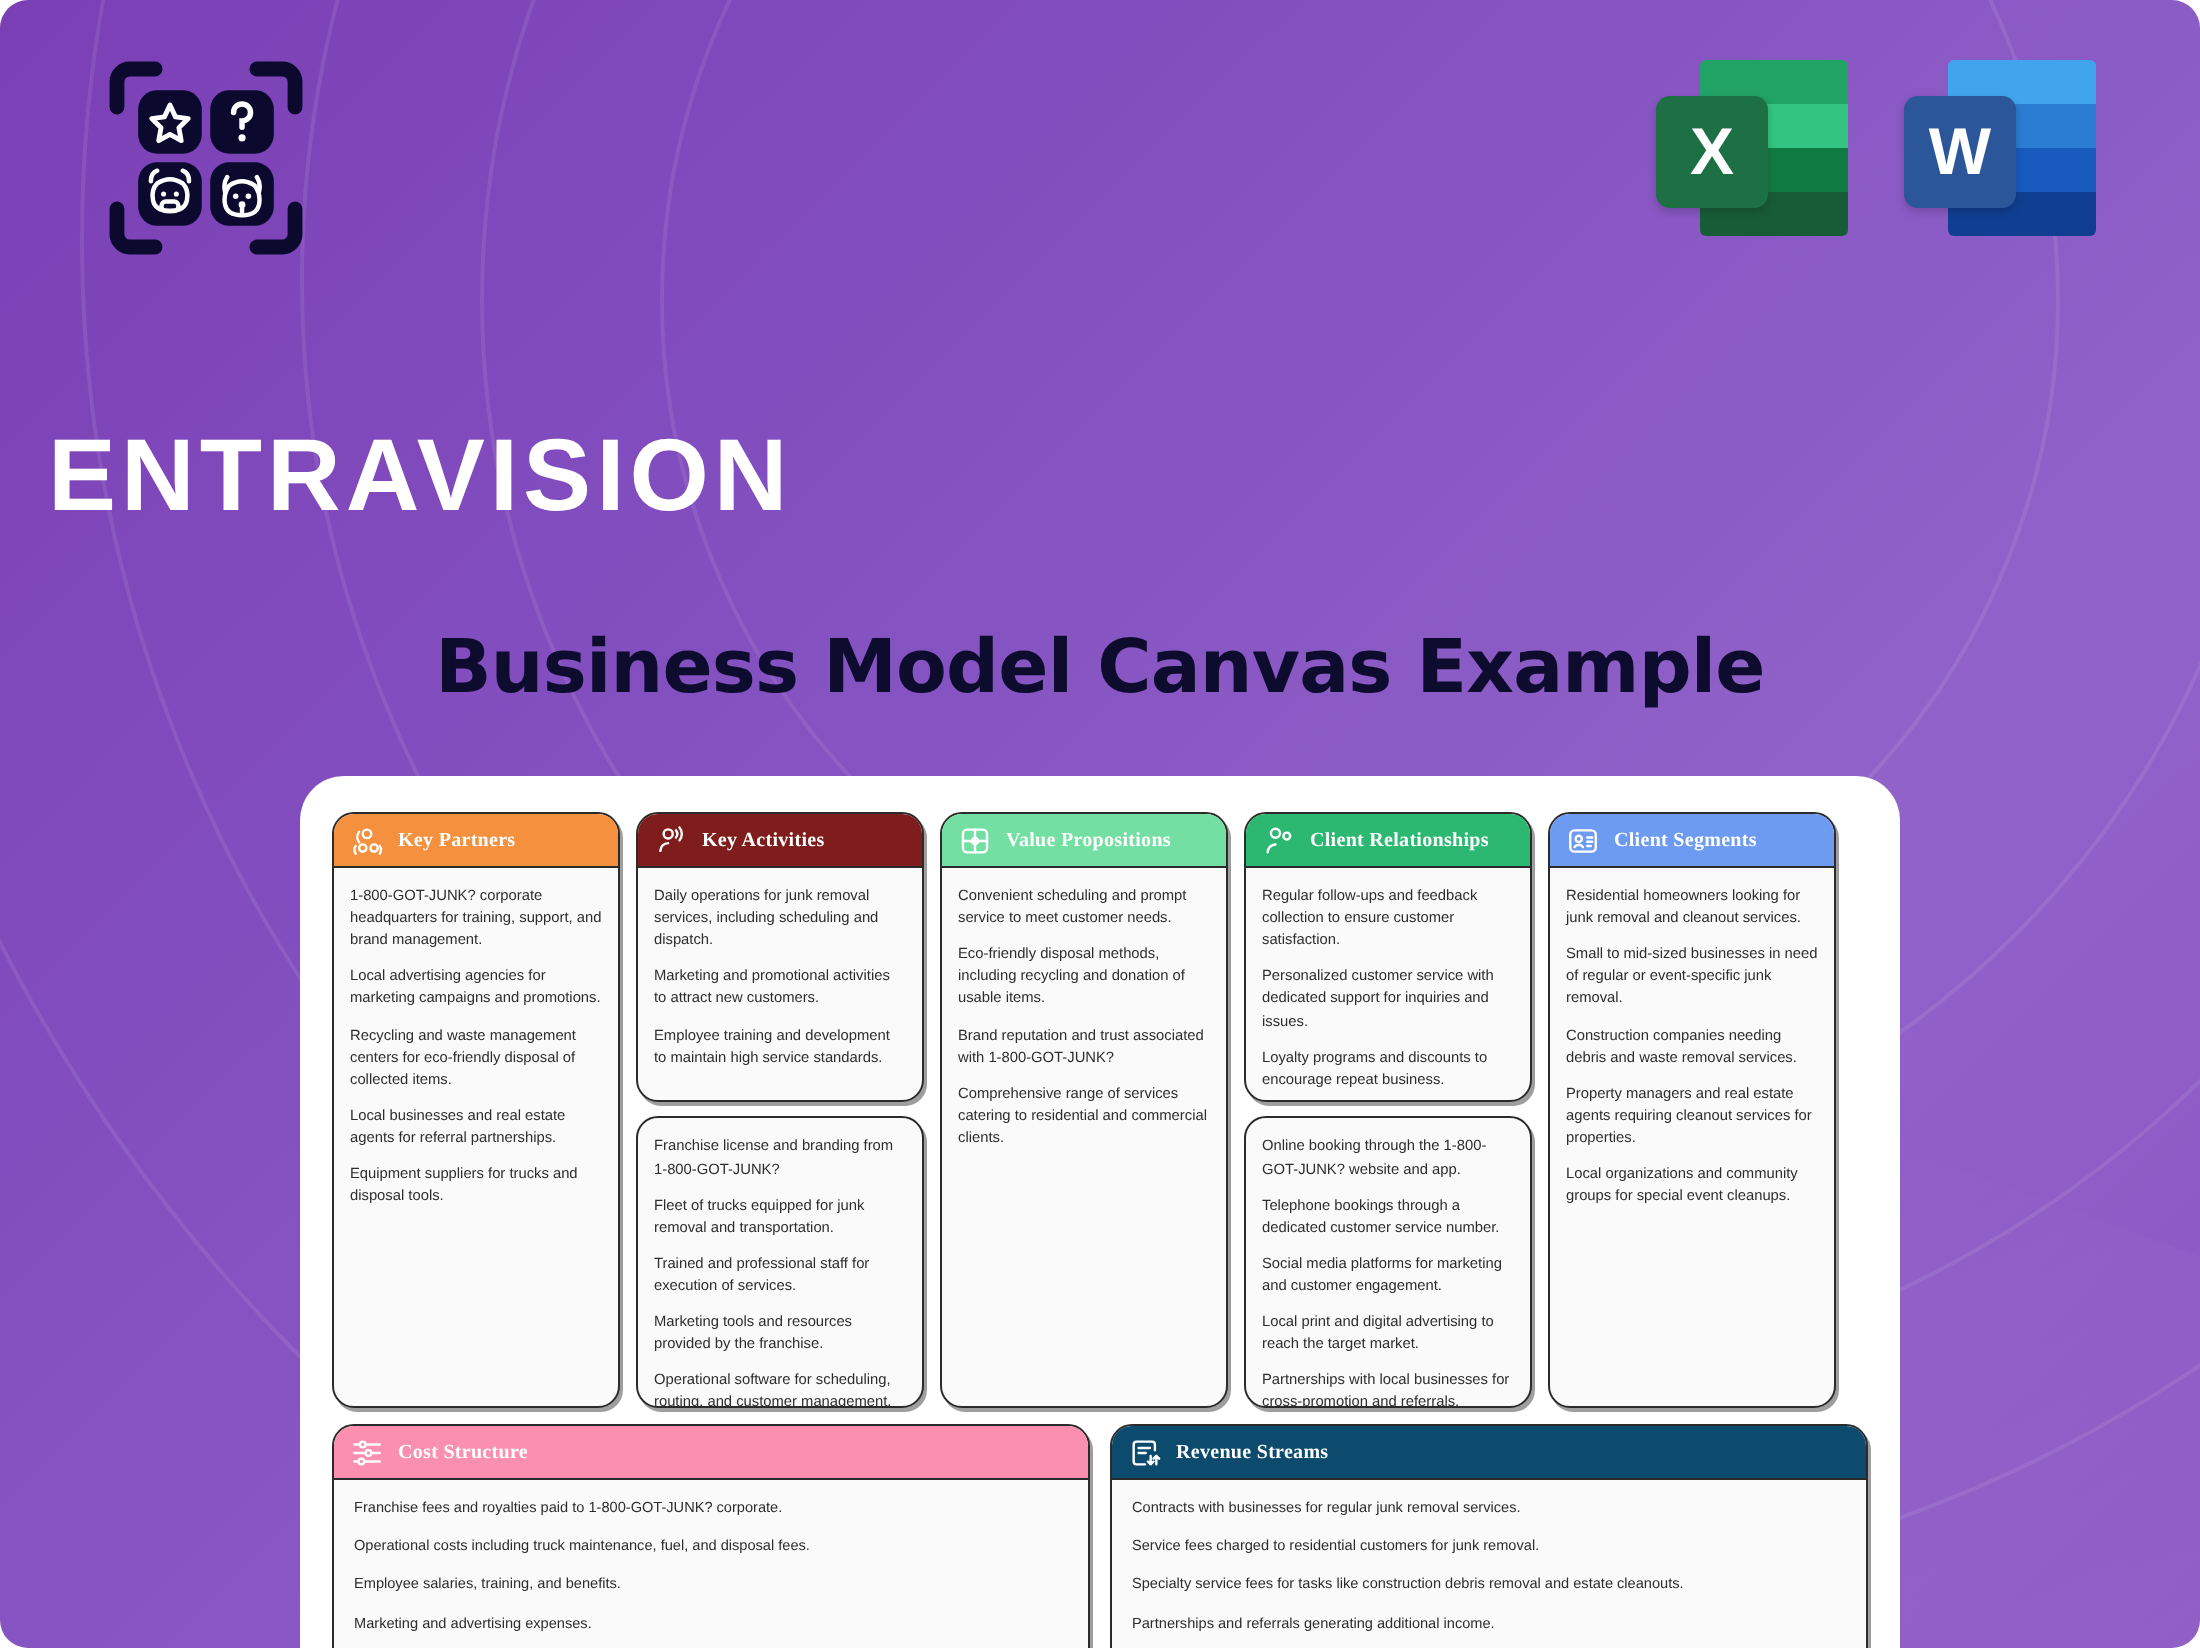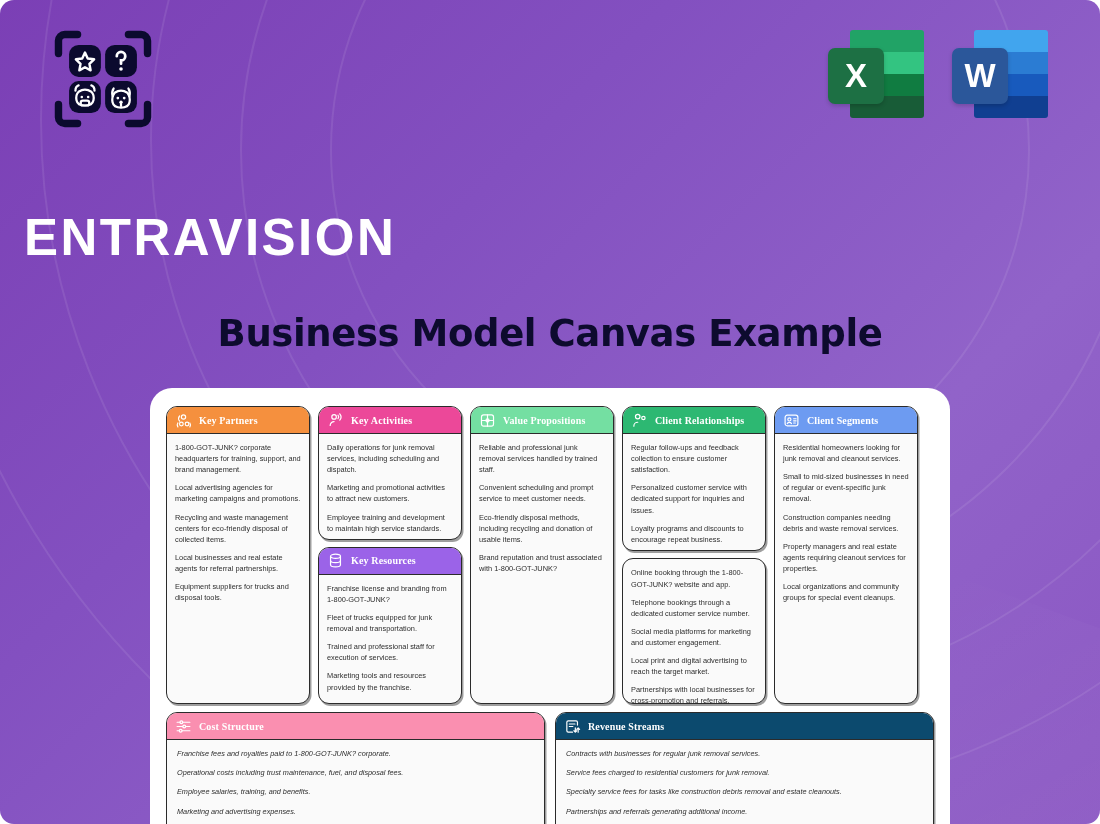--- a/index.html
+++ b/index.html
@@ -164,21 +164,21 @@
   .col.w1 .bullet { font-size: 7.4px; line-height: 1.5; }
 
   .bottom-row {
     display: flex;
     gap: 10px;
     margin-top: 8px;
     height: 152px;
   }
   .bottom-row .card { flex: 1 1 0; }
   .bottom-row .card-body { gap: 9px; padding: 9px 10px; }
-  .bottom-row .bullet { font-size: 7.3px; line-height: 1.4; font-style: italic; }
+  .bottom-row .bullet { font-size: 7.3px; line-height: 1.4; }
 </style>
 </head>
 <body>
 
 <div id="stage">
 
   <div class="arcs">
     <div class="arc a1"></div>
     <div class="arc a2"></div>
     <div class="arc a3"></div>
@@ -268,49 +268,39 @@
             <div class="bullet">Local advertising agencies for marketing campaigns and promotions.</div>
             <div class="bullet">Recycling and waste management centers for eco-friendly disposal of collected items.</div>
             <div class="bullet">Local businesses and real estate agents for referral partnerships.</div>
             <div class="bullet">Equipment suppliers for trucks and disposal tools.</div>
           </div>
         </div>
       </div>
 
       <div class="col w1">
         <div class="card" style="height:155px">
-          <div class="card-head" style="background:#ec4899">
+          <div class="card-head" style="background:#7f1d1d">
             <span class="hicon">
               <svg viewBox="0 0 24 24" fill="none" stroke="#fff" stroke-width="1.7" stroke-linecap="round" stroke-linejoin="round">
                 <circle cx="10" cy="7" r="3.2"></circle>
                   <path d="M4.5 19 a5.5 5.5 0 0 1 5.5-5.5"></path>
                 <path d="M15.5 4.5 a4 4 0 0 1 0 5"></path>
                   <path d="M18 2.5 a7 7 0 0 1 0 9"></path>
               </svg>
             </span>
             <span class="card-title">Key Activities</span>
           </div>
           <div class="card-body">
             <div class="bullet">Daily operations for junk removal services, including scheduling and dispatch.</div>
             <div class="bullet">Marketing and promotional activities to attract new customers.</div>
             <div class="bullet">Employee training and development to maintain high service standards.</div>
 
           </div>
         </div>
         <div class="card full">
-          <div class="card-head" style="background:#9B63E8">
-            <span class="hicon">
-              <svg viewBox="0 0 24 24" fill="none" stroke="#fff" stroke-width="1.7" stroke-linecap="round" stroke-linejoin="round">
-                <ellipse cx="12" cy="6" rx="7" ry="3"></ellipse>
-                <path d="M5 6 v12 a7 3 0 0 0 14 0 V6"></path>
-                <path d="M5 12 a7 3 0 0 0 14 0"></path>
-              </svg>
-            </span>
-            <span class="card-title">Key Resources</span>
-          </div>
           <div class="card-body">
             <div class="bullet">Franchise license and branding from 1-800-GOT-JUNK?</div>
             <div class="bullet">Fleet of trucks equipped for junk removal and transportation.</div>
             <div class="bullet">Trained and professional staff for execution of services.</div>
             <div class="bullet">Marketing tools and resources provided by the franchise.</div>
             <div class="bullet">Operational software for scheduling, routing, and customer management.</div>
           </div>
         </div>
       </div>
 
@@ -320,24 +310,24 @@
             <span class="hicon">
               <svg viewBox="0 0 24 24" fill="none" stroke="#fff" stroke-width="1.7" stroke-linecap="round" stroke-linejoin="round">
                 <rect x="3.5" y="4" width="17" height="16" rx="3"></rect>
                 <path d="M12 4 v16 M3.5 12 h17"></path>
                 <circle cx="12" cy="12" r="2.2"></circle>
               </svg>
             </span>
             <span class="card-title">Value Propositions</span>
           </div>
           <div class="card-body">
-            <div class="bullet">Reliable and professional junk removal services handled by trained staff.</div>
             <div class="bullet">Convenient scheduling and prompt service to meet customer needs.</div>
             <div class="bullet">Eco-friendly disposal methods, including recycling and donation of usable items.</div>
             <div class="bullet">Brand reputation and trust associated with 1-800-GOT-JUNK?</div>
+            <div class="bullet">Comprehensive range of services catering to residential and commercial clients.</div>
           </div>
         </div>
       </div>
 
       <div class="col w1">
         <div class="card" style="height:155px">
           <div class="card-head" style="background:#2DB872">
             <span class="hicon">
               <svg viewBox="0 0 24 24" fill="none" stroke="#fff" stroke-width="1.7" stroke-linecap="round" stroke-linejoin="round">
                 <circle cx="9.5" cy="6.5" r="3.2"></circle>
@@ -400,21 +390,21 @@
               <path d="M3 12 h8 M15 12 h6"></path>
                 <circle cx="13" cy="12" r="2"></circle>
               <path d="M3 18 h3 M10 18 h11"></path>
                 <circle cx="8" cy="18" r="2"></circle>
             </svg>
           </span>
           <span class="card-title">Cost Structure</span>
         </div>
         <div class="card-body">
           <div class="bullet">Franchise fees and royalties paid to 1-800-GOT-JUNK? corporate.</div>
-          <div class="bullet">Operational costs including trust maintenance, fuel, and disposal fees.</div>
+          <div class="bullet">Operational costs including truck maintenance, fuel, and disposal fees.</div>
           <div class="bullet">Employee salaries, training, and benefits.</div>
           <div class="bullet">Marketing and advertising expenses.</div>
 
         </div>
       </div>
 
       <div class="card">
         <div class="card-head" style="background:#0c4a6e">
           <span class="hicon">
             <svg viewBox="0 0 24 24" fill="none" stroke="#fff" stroke-width="1.7" stroke-linecap="round" stroke-linejoin="round">

